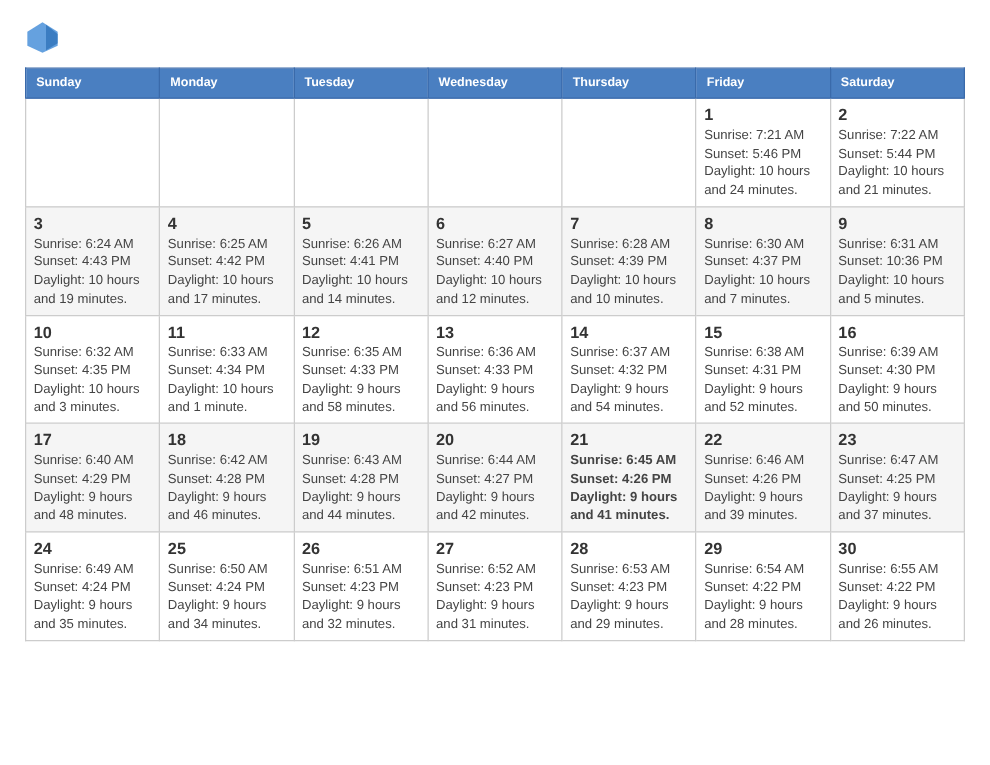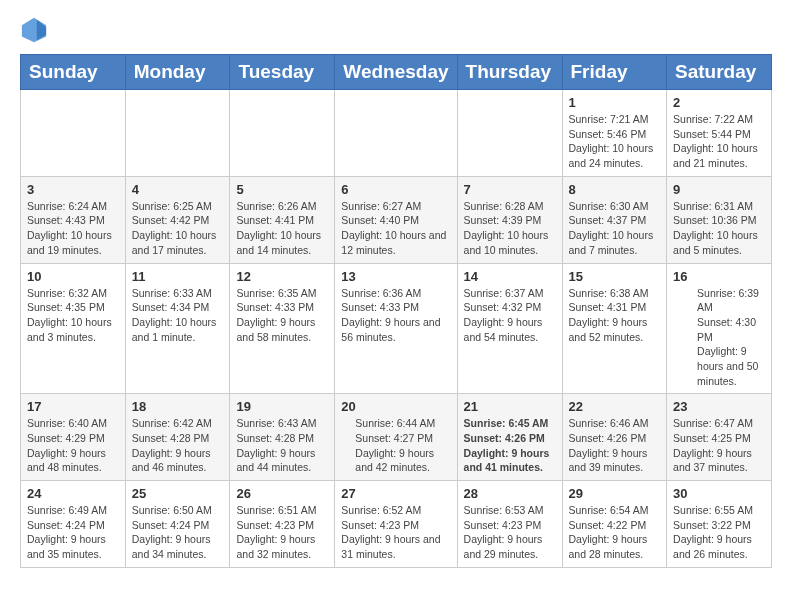--- a/index.html
+++ b/index.html
@@ -47,21 +47,21 @@
     .calendar {
       width: 100%;
       border-collapse: collapse;
       border: 1px solid #ccc;
     }
     .calendar th {
       background-color: #4a7fc1;
       color: white;
       text-align: left;
       padding: 6px 8px;
-      font-size: 19px;
+      font-size: 10px;
       font-weight: bold;
       border: 1px solid #3a6aaa;
     }
     .calendar td {
       vertical-align: top;
       border: 1px solid #ccc;
       padding: 5px 6px;
       width: 105px;
       min-height: 75px;
       background: #fff;
@@ -212,21 +212,21 @@
 Daylight: 9 hours and 54 minutes.</div>
         </td>
         <td>
           <div class="day-number">15</div>
           <div class="day-info" style="white-space: pre-line;">Sunrise: 6:38 AM
 Sunset: 4:31 PM
 Daylight: 9 hours and 52 minutes.</div>
         </td>
         <td>
           <div class="day-number">16</div>
-          <div class="day-info" style="white-space: pre-line; margin-left: 24px;">Sunrise: 6:39 AM
+          <div class="day-info" style="white-space: pre-line;">Sunrise: 6:39 AM
 Sunset: 4:30 PM
 Daylight: 9 hours and 50 minutes.</div>
         </td>
       </tr>
       <tr>
         <td>
           <div class="day-number">17</div>
           <div class="day-info" style="white-space: pre-line;">Sunrise: 6:40 AM
 Sunset: 4:29 PM
 Daylight: 9 hours and 48 minutes.</div>
@@ -238,21 +238,21 @@
 Daylight: 9 hours and 46 minutes.</div>
         </td>
         <td>
           <div class="day-number">19</div>
           <div class="day-info" style="white-space: pre-line;">Sunrise: 6:43 AM
 Sunset: 4:28 PM
 Daylight: 9 hours and 44 minutes.</div>
         </td>
         <td>
           <div class="day-number">20</div>
-          <div class="day-info" style="white-space: pre-line; margin-left: 14px;">Sunrise: 6:44 AM
+          <div class="day-info" style="white-space: pre-line;">Sunrise: 6:44 AM
 Sunset: 4:27 PM
 Daylight: 9 hours and 42 minutes.</div>
         </td>
         <td>
           <div class="day-number">21</div>
           <div class="day-info" style="white-space: pre-line; font-weight: bold;">Sunrise: 6:45 AM
 Sunset: 4:26 PM
 Daylight: 9 hours and 41 minutes.</div>
         </td>
         <td>
@@ -301,18 +301,18 @@
         </td>
         <td>
           <div class="day-number">29</div>
           <div class="day-info" style="white-space: pre-line;">Sunrise: 6:54 AM
 Sunset: 4:22 PM
 Daylight: 9 hours and 28 minutes.</div>
         </td>
         <td>
           <div class="day-number">30</div>
           <div class="day-info" style="white-space: pre-line;">Sunrise: 6:55 AM
-Sunset: 3:22 PM
+Sunset: 4:22 PM
 Daylight: 9 hours and 26 minutes.</div>
         </td>
       </tr>
     </tbody>
 </table>
 
 </body></html>

